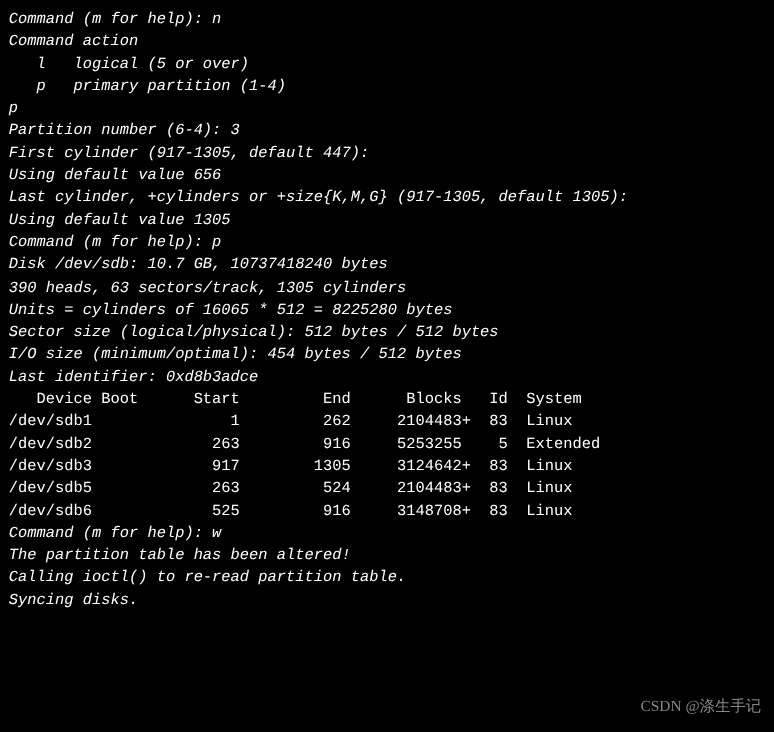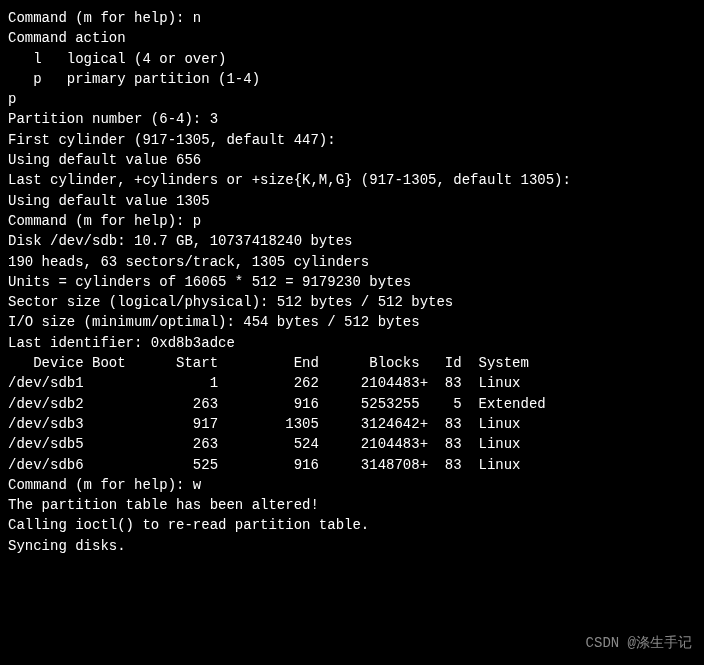--- a/index.html
+++ b/index.html
@@ -9,50 +9,50 @@
       color: #fff;
       font-family: "Courier New", monospace;
       font-size: 14px;
       line-height: 1.45;
       width: 704px;
       height: 665px;
       box-sizing: border-box;
       position: relative;
       overflow: hidden;
     }
-    .line { white-space: pre; }
+    .line { white-space: pre; font-style: italic; }
     .watermark {
       position: absolute;
       bottom: 12px;
       right: 12px;
       color: #888;
-      font-family: Liberation Mono, monospace;
+      font-family: Liberation Serif, serif;
       font-size: 14px;
     }
     .table-row { white-space: pre; }
   </style>
 </head>
 <body>
 
 <div class="line">Command (m for help): n</div>
 <div class="line">Command action</div>
-<div class="line">   l   logical (4 or over)</div>
+<div class="line">   l   logical (5 or over)</div>
 <div class="line">   p   primary partition (1-4)</div>
 <div class="line">p</div>
 <div class="line">Partition number (6-4): 3</div>
 <div class="line">First cylinder (917-1305, default 447):</div>
 <div class="line">Using default value 656</div>
 <div class="line">Last cylinder, +cylinders or +size{K,M,G} (917-1305, default 1305):</div>
 <div class="line">Using default value 1305</div>
 <div class="line"></div>
 <div class="line">Command (m for help): p</div>
 <div class="line"></div>
 <div class="line">Disk /dev/sdb: 10.7 GB, 10737418240 bytes</div>
-<div class="line">190 heads, 63 sectors/track, 1305 cylinders</div>
-<div class="line">Units = cylinders of 16065 * 512 = 9179230 bytes</div>
+<div class="line">390 heads, 63 sectors/track, 1305 cylinders</div>
+<div class="line">Units = cylinders of 16065 * 512 = 8225280 bytes</div>
 <div class="line">Sector size (logical/physical): 512 bytes / 512 bytes</div>
 <div class="line">I/O size (minimum/optimal): 454 bytes / 512 bytes</div>
 <div class="line">Last identifier: 0xd8b3adce</div>
 <div class="line"></div>
 <div class="table-row">   Device Boot      Start         End      Blocks   Id  System</div>
 <div class="table-row">/dev/sdb1               1         262     2104483+  83  Linux</div>
 <div class="table-row">/dev/sdb2             263         916     5253255    5  Extended</div>
 <div class="table-row">/dev/sdb3             917        1305     3124642+  83  Linux</div>
 <div class="table-row">/dev/sdb5             263         524     2104483+  83  Linux</div>
 <div class="table-row">/dev/sdb6             525         916     3148708+  83  Linux</div>

